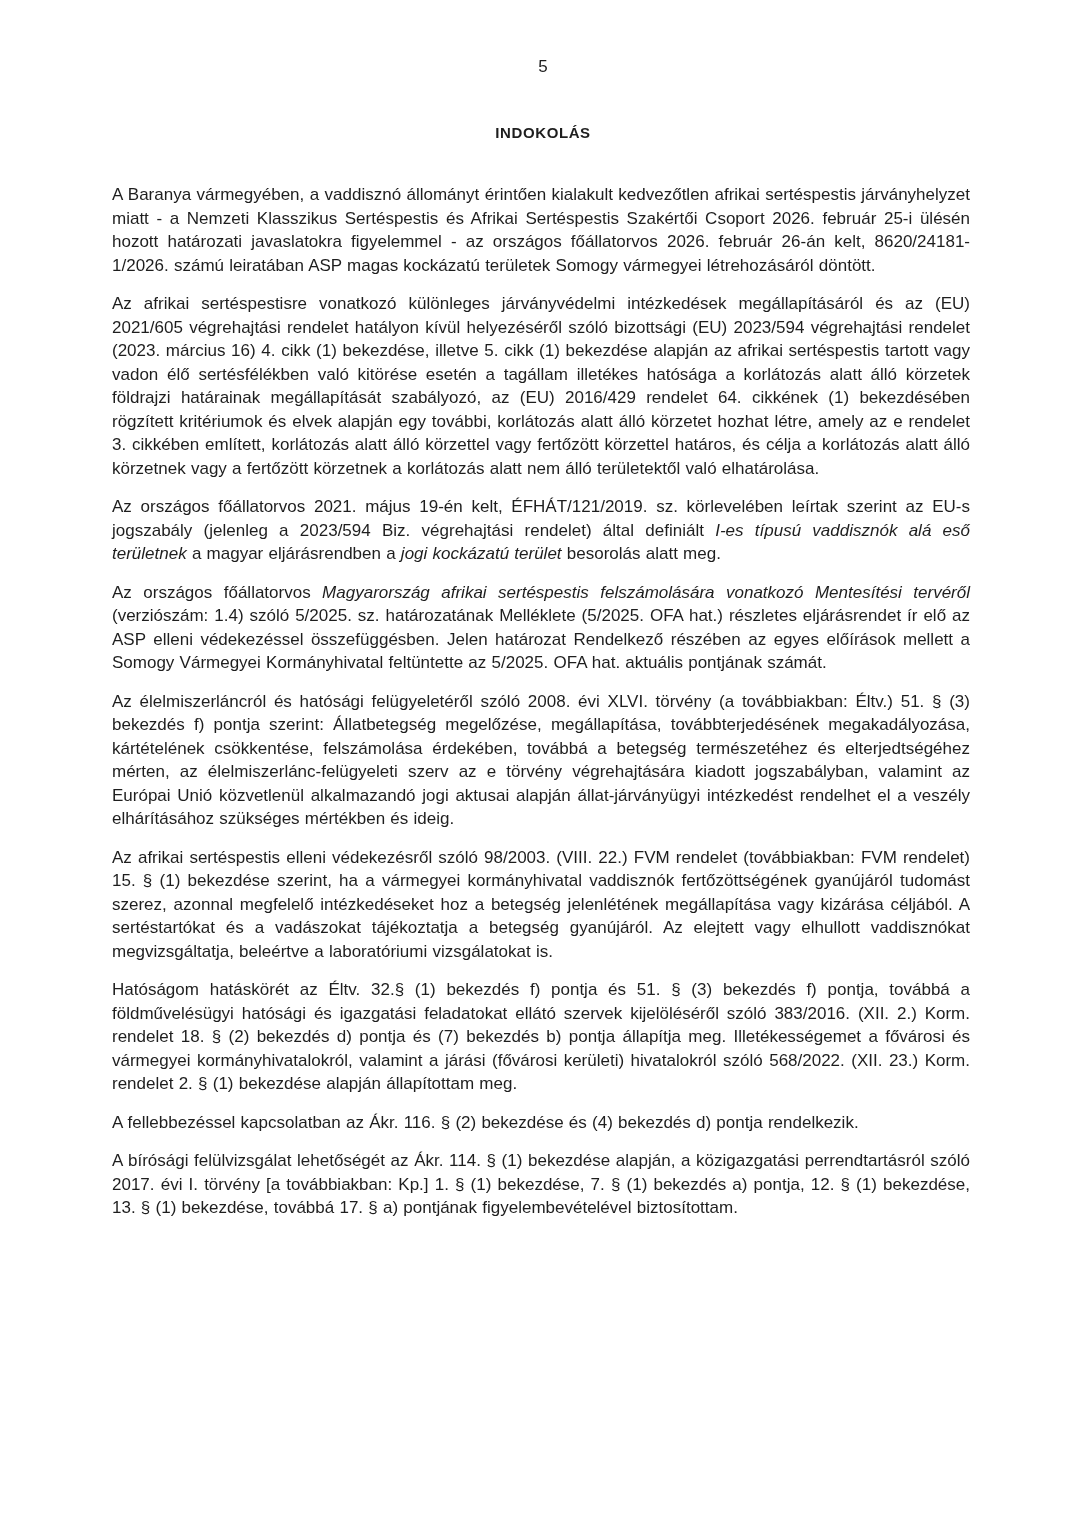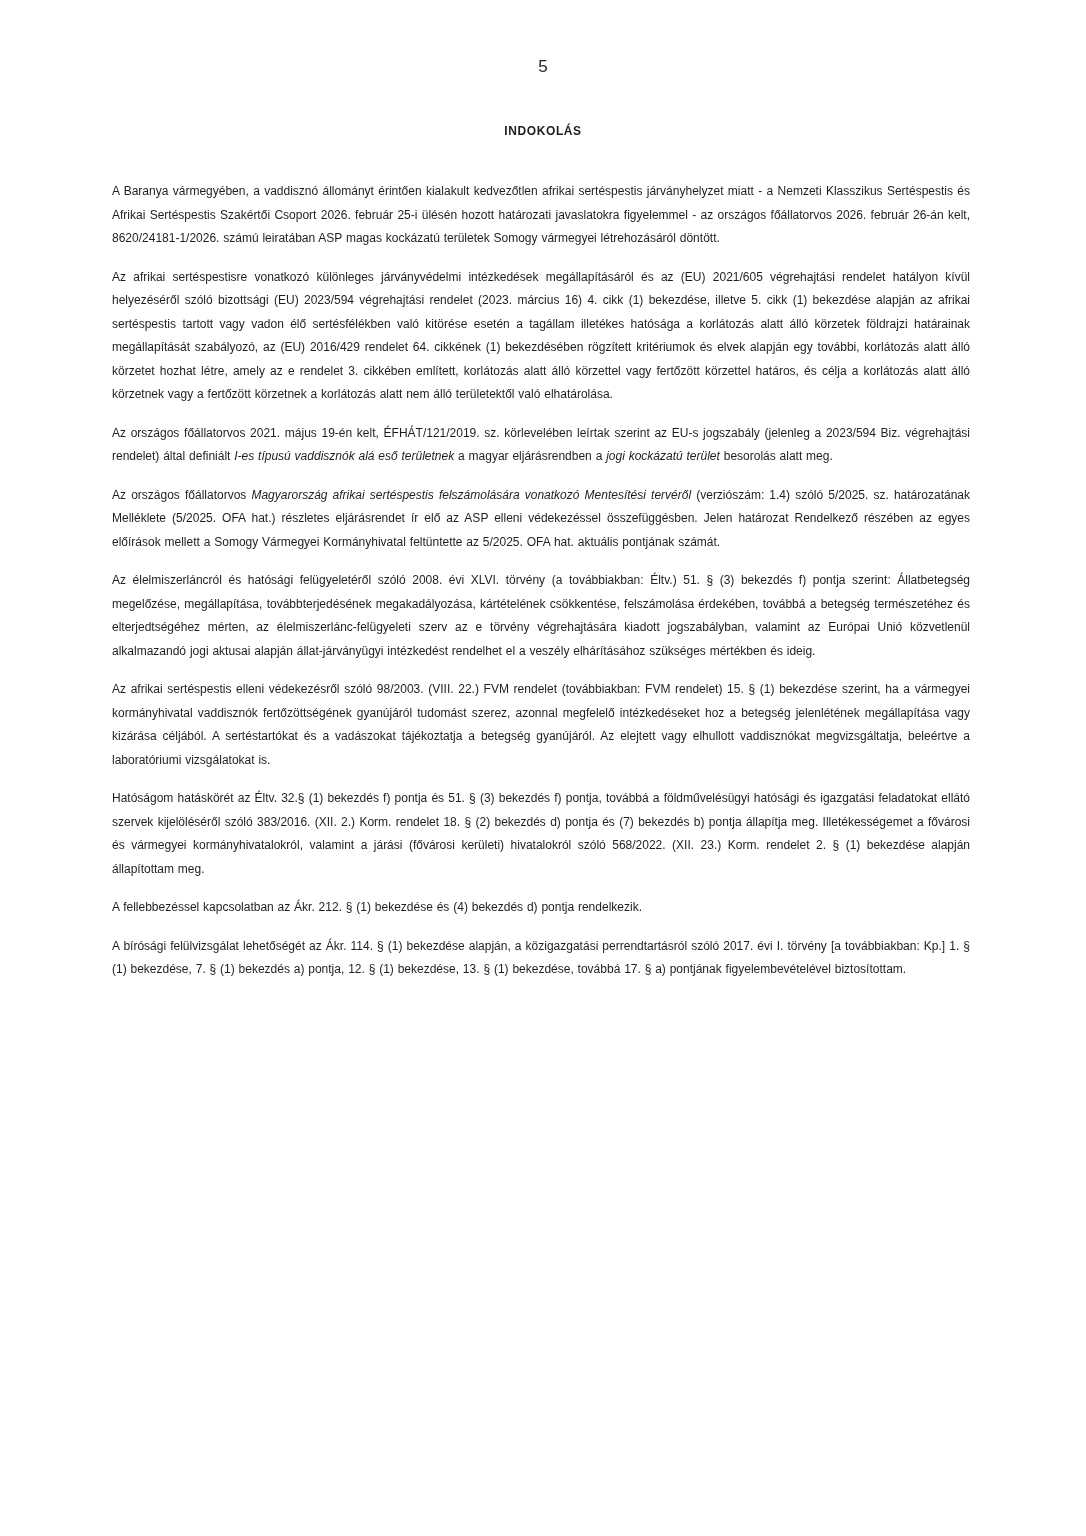--- a/index.html
+++ b/index.html
@@ -20,27 +20,27 @@
     overflow: hidden;
   }
   .page-number {
     text-align: center;
     font-size: 17px;
     line-height: 22px;
     margin: 0 0 46px 0;
   }
   .doc-title {
     text-align: center;
-    font-size: 12px;
+    font-size: 15px;
     font-weight: bold;
     letter-spacing: 0.6px;
     margin: 0 0 42px 0;
   }
   .doc-body p.para {
-    font-size: 12px;
+    font-size: 17px;
     line-height: 23.5px;
     text-align: justify;
     margin: 0 4px 15px 0;
     word-spacing: 0.5px;
   }
   .doc-body p.para em {
     font-style: italic;
   }
 </style>
 </head>
@@ -52,16 +52,16 @@
   <h1 class="doc-title">INDOKOLÁS</h1>
 
   <div class="doc-body">
       <p class="para"><span>A Baranya vármegyében, a vaddisznó állományt érintően kialakult kedvezőtlen afrikai sertéspestis járványhelyzet miatt - a Nemzeti Klasszikus Sertéspestis és Afrikai Sertéspestis Szakértői Csoport 2026. február 25-i ülésén hozott határozati javaslatokra figyelemmel - az országos főállatorvos 2026. február 26-án kelt, 8620/24181-1/2026. számú leiratában ASP magas kockázatú területek Somogy vármegyei létrehozásáról döntött.</span></p>
       <p class="para"><span>Az afrikai sertéspestisre vonatkozó különleges járványvédelmi intézkedések megállapításáról és az (EU) 2021/605 végrehajtási rendelet hatályon kívül helyezéséről szóló bizottsági (EU) 2023/594 végrehajtási rendelet (2023. március 16) 4. cikk (1) bekezdése, illetve 5. cikk (1) bekezdése alapján az afrikai sertéspestis tartott vagy vadon élő sertésfélékben való kitörése esetén a tagállam illetékes hatósága a korlátozás alatt álló körzetek földrajzi határainak megállapítását szabályozó, az (EU) 2016/429 rendelet 64. cikkének (1) bekezdésében rögzített kritériumok és elvek alapján egy további, korlátozás alatt álló körzetet hozhat létre, amely az e rendelet 3. cikkében említett, korlátozás alatt álló körzettel vagy fertőzött körzettel határos, és célja a korlátozás alatt álló körzetnek vagy a fertőzött körzetnek a korlátozás alatt nem álló területektől való elhatárolása.</span></p>
       <p class="para"><span>Az országos főállatorvos 2021. május 19-én kelt, ÉFHÁT/121/2019. sz. körlevelében leírtak szerint az EU-s jogszabály (jelenleg a 2023/594 Biz. végrehajtási rendelet) által definiált </span><em>I-es típusú vaddisznók alá eső területnek</em><span> a magyar eljárásrendben a </span><em>jogi kockázatú terület</em><span> besorolás alatt meg.</span></p>
       <p class="para"><span>Az országos főállatorvos </span><em>Magyarország afrikai sertéspestis felszámolására vonatkozó Mentesítési tervéről</em><span> (verziószám: 1.4) szóló 5/2025. sz. határozatának Melléklete (5/2025. OFA hat.) részletes eljárásrendet ír elő az ASP elleni védekezéssel összefüggésben. Jelen határozat Rendelkező részében az egyes előírások mellett a Somogy Vármegyei Kormányhivatal feltüntette az 5/2025. OFA hat. aktuális pontjának számát.</span></p>
       <p class="para"><span>Az élelmiszerláncról és hatósági felügyeletéről szóló 2008. évi XLVI. törvény (a továbbiakban: Éltv.) 51. § (3) bekezdés f) pontja szerint: Állatbetegség megelőzése, megállapítása, továbbterjedésének megakadályozása, kártételének csökkentése, felszámolása érdekében, továbbá a betegség természetéhez és elterjedtségéhez mérten, az élelmiszerlánc-felügyeleti szerv az e törvény végrehajtására kiadott jogszabályban, valamint az Európai Unió közvetlenül alkalmazandó jogi aktusai alapján állat-járványügyi intézkedést rendelhet el a veszély elhárításához szükséges mértékben és ideig.</span></p>
       <p class="para"><span>Az afrikai sertéspestis elleni védekezésről szóló 98/2003. (VIII. 22.) FVM rendelet (továbbiakban: FVM rendelet) 15. § (1) bekezdése szerint, ha a vármegyei kormányhivatal vaddisznók fertőzöttségének gyanújáról tudomást szerez, azonnal megfelelő intézkedéseket hoz a betegség jelenlétének megállapítása vagy kizárása céljából. A sertéstartókat és a vadászokat tájékoztatja a betegség gyanújáról. Az elejtett vagy elhullott vaddisznókat megvizsgáltatja, beleértve a laboratóriumi vizsgálatokat is.</span></p>
       <p class="para"><span>Hatóságom hatáskörét az Éltv. 32.§ (1) bekezdés f) pontja és 51. § (3) bekezdés f) pontja, továbbá a földművelésügyi hatósági és igazgatási feladatokat ellátó szervek kijelöléséről szóló 383/2016. (XII. 2.) Korm. rendelet 18. § (2) bekezdés d) pontja és (7) bekezdés b) pontja állapítja meg. Illetékességemet a fővárosi és vármegyei kormányhivatalokról, valamint a járási (fővárosi kerületi) hivatalokról szóló 568/2022. (XII. 23.) Korm. rendelet 2. § (1) bekezdése alapján állapítottam meg.</span></p>
-      <p class="para"><span>A fellebbezéssel kapcsolatban az Ákr. 212. § (1) bekezdése és (4) bekezdés d) pontja rendelkezik.</span></p>
+      <p class="para"><span>A fellebbezéssel kapcsolatban az Ákr. 116. § (2) bekezdése és (4) bekezdés d) pontja rendelkezik.</span></p>
       <p class="para"><span>A bírósági felülvizsgálat lehetőségét az Ákr. 114. § (1) bekezdése alapján, a közigazgatási perrendtartásról szóló 2017. évi I. törvény [a továbbiakban: Kp.] 1. § (1) bekezdése, 7. § (1) bekezdés a) pontja, 12. § (1) bekezdése, 13. § (1) bekezdése, továbbá 17. § a) pontjának figyelembevételével biztosítottam.</span></p>
     </div>
 </div>
 
 </body></html>

